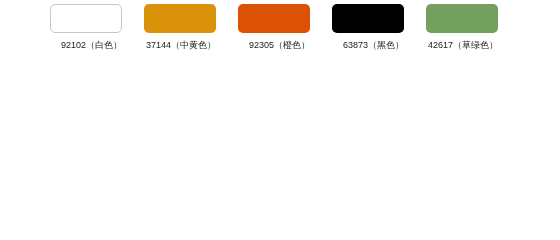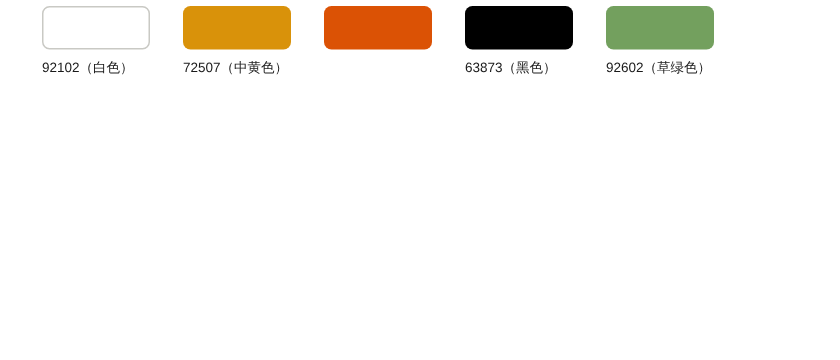--- a/index.html
+++ b/index.html
@@ -20,21 +20,21 @@
     flex-direction: row;
     align-items: flex-start;
     justify-content: flex-start;
     padding: 0;
     box-sizing: border-box;
   }
   .swatch-cell {
     width: 94px;
     display: flex;
     flex-direction: column;
-    align-items: flex-start;
+    align-items: flex-end;
     margin-top: 4px;
   }
   .swatch-cell:first-child {
     margin-left: 28px;
   }
   .swatch-chip {
     width: 72px;
     height: 29px;
     border-radius: 5px;
     box-sizing: border-box;
@@ -56,30 +56,31 @@
 
 <div class="palette">
 
   <div class="swatch-cell">
     <div class="swatch-chip bordered" style="background-color: rgb(255, 255, 255);"></div>
     <div class="swatch-label">92102（白色）</div>
   </div>
 
   <div class="swatch-cell">
     <div class="swatch-chip" style="background-color: rgb(217, 146, 10);"></div>
-    <div class="swatch-label">72507（中黄色）</div>
+    <div class="swatch-label">37144（中黄色）</div>
   </div>
 
   <div class="swatch-cell">
     <div class="swatch-chip" style="background-color: rgb(219, 82, 5);"></div>
+    <div class="swatch-label">92305（橙色）</div>
   </div>
 
   <div class="swatch-cell">
     <div class="swatch-chip" style="background-color: rgb(0, 0, 0);"></div>
     <div class="swatch-label">63873（黑色）</div>
   </div>
 
   <div class="swatch-cell">
     <div class="swatch-chip" style="background-color: rgb(115, 160, 94);"></div>
-    <div class="swatch-label">92602（草绿色）</div>
+    <div class="swatch-label">42617（草绿色）</div>
   </div>
 
 </div>
 
 </body></html>

